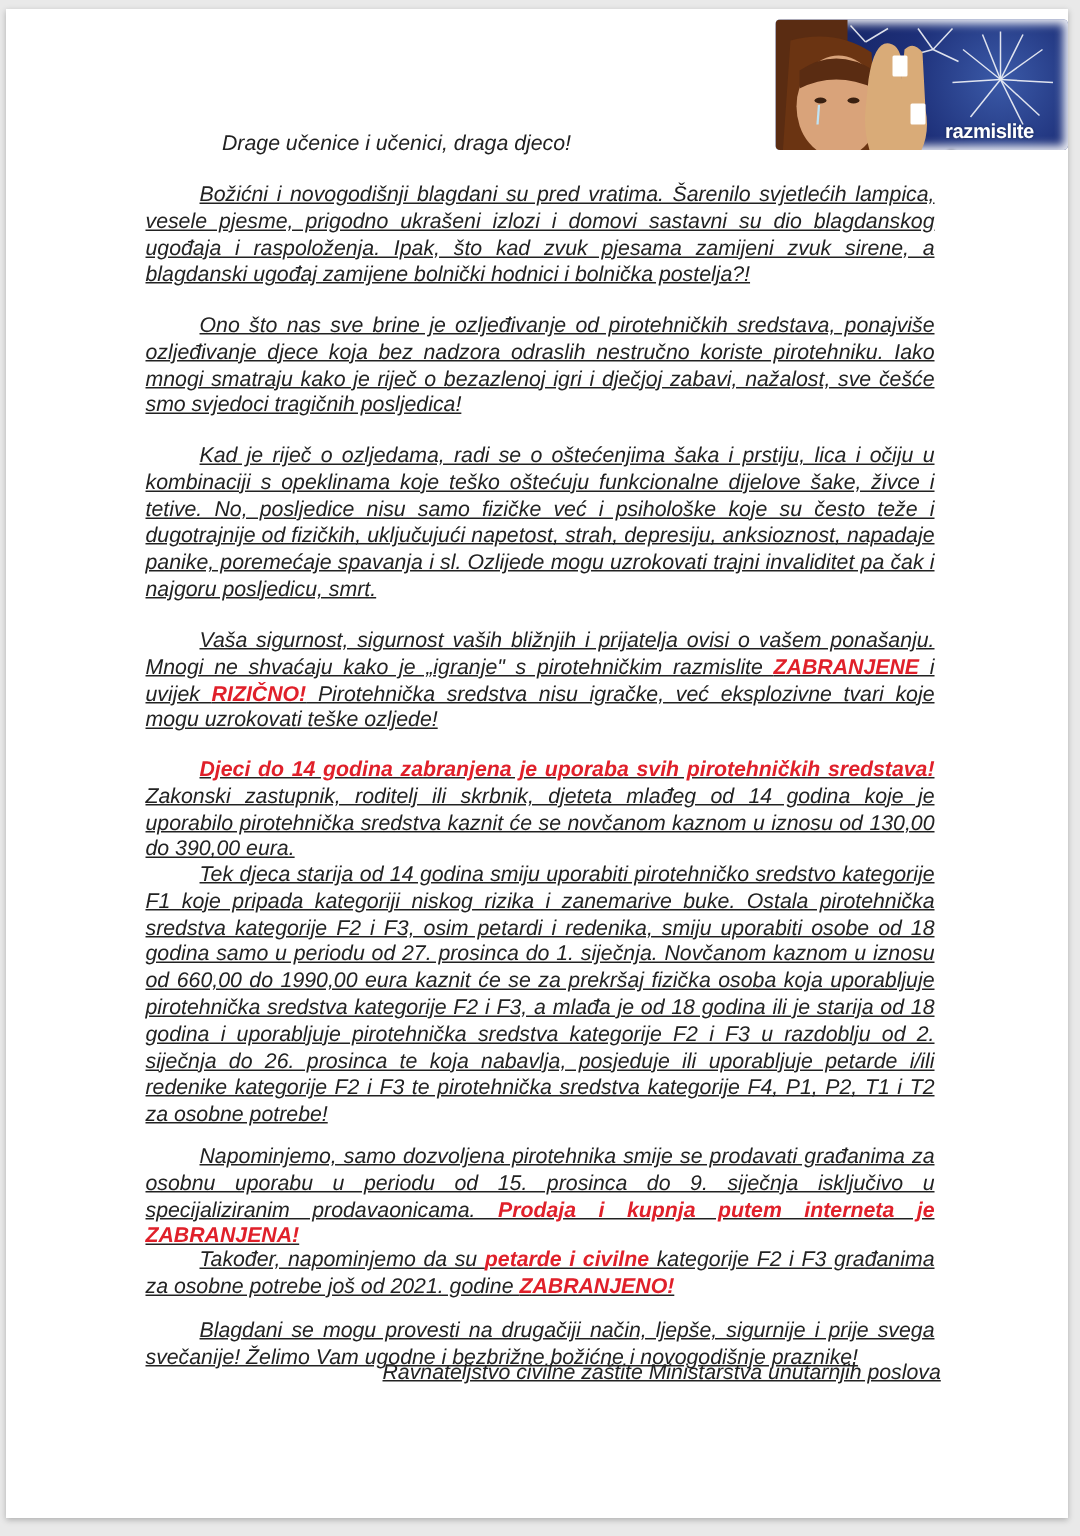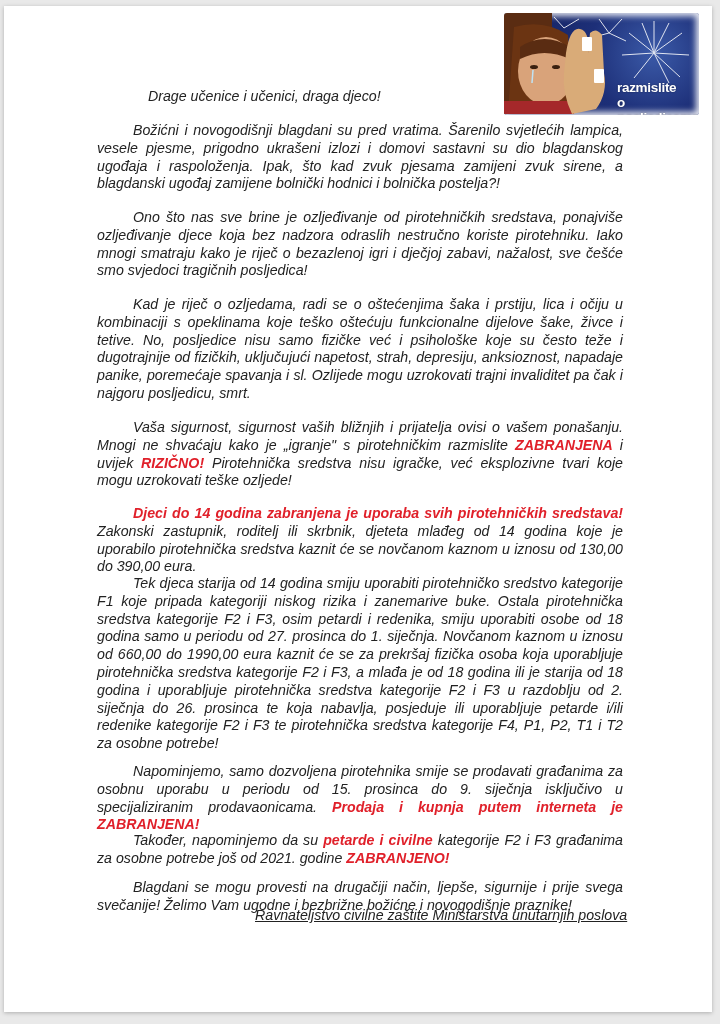--- a/index.html
+++ b/index.html
@@ -5,36 +5,36 @@
   html, body { margin: 0; padding: 0; }
   body {
     width: 720px; height: 1024px; background: #e9e9e9; position: relative; overflow: hidden;
     font-family: "Liberation Sans", sans-serif;
   }
   .page {
     position: absolute; left: 4px; top: 6px; width: 708px; height: 1006px;
     background: #ffffff; box-shadow: 0 1px 4px rgba(0,0,0,0.25);
   }
   .banner {
-    position: absolute; left: 504px; top: 13px; width: 195px; height: 102px;
+    position: absolute; left: 517px; top: 13px; width: 195px; height: 87px;
     overflow: hidden; border-radius: 3px;
     background: radial-gradient(circle at 150px 40px, #3b5aa8 0, #1d2f78 40%, #162566 75%);
     box-shadow: 0 0 6px 3px rgba(255,255,255,0.9) inset;
   }
   .banner svg { position: absolute; left: 0; top: 0; }
   .banner-text {
     position: absolute; left: 113px; top: 67px; color: #ffffff; font-weight: bold;
     font-size: 13.5px; line-height: 15px; letter-spacing: -0.3px; font-family: "Liberation Sans", sans-serif;
     text-shadow: 0 0 2px rgba(0,0,0,0.4);
   }
   .text {
     position: absolute; left: 97px; width: 526px; font-style: italic; color: #222;
     font-size: 14.2px; line-height: 17.8px; text-align: justify;
   }
-  .indent { text-indent: 36px; }
+  .indent { text-indent: 36px; text-decoration: underline; }
   .red { color: #e0202a; font-weight: bold; }
   .greeting { top: 88px; left: 133px; margin-left: 15px; }
   .p1 { top: 122px; }
   .p2 { top: 209px; }
   .p3 { top: 296px; }
   .p4 { top: 419px; }
   .p5 { top: 505px; }
   .p6 { top: 575px; }
   .p7 { top: 763px; }
   .p8 { top: 832px; }
@@ -87,21 +87,21 @@
 </div>
 
 <div class="text greeting">Drage učenice i učenici, draga djeco!</div>
 
 <div class="text indent p1">Božićni i novogodišnji blagdani su pred vratima. Šarenilo svjetlećih lampica, vesele pjesme, prigodno ukrašeni izlozi i domovi sastavni su dio blagdanskog ugođaja i raspoloženja. Ipak, što kad zvuk pjesama zamijeni zvuk sirene, a blagdanski ugođaj zamijene bolnički hodnici i bolnička postelja?!</div>
 
 <div class="text indent p2">Ono što nas sve brine je ozljeđivanje od pirotehničkih sredstava, ponajviše ozljeđivanje djece koja bez nadzora odraslih nestručno koriste pirotehniku. Iako mnogi smatraju kako je riječ o bezazlenoj igri i dječjoj zabavi, nažalost, sve češće smo svjedoci tragičnih posljedica!</div>
 
 <div class="text indent p3">Kad je riječ o ozljedama, radi se o oštećenjima šaka i prstiju, lica i očiju u kombinaciji s opeklinama koje teško oštećuju funkcionalne dijelove šake, živce i tetive. No, posljedice nisu samo fizičke već i psihološke koje su često teže i dugotrajnije od fizičkih, uključujući napetost, strah, depresiju, anksioznost, napadaje panike, poremećaje spavanja i sl. Ozlijede mogu uzrokovati trajni invaliditet pa čak i najgoru posljedicu, smrt.</div>
 
-<div class="text indent p4"><span>Vaša sigurnost, sigurnost vaših bližnjih i prijatelja ovisi o vašem ponašanju. Mnogi ne shvaćaju kako je „igranje" s pirotehničkim razmislite </span><span class="red">ZABRANJENA</span><span> i uvijek </span><span class="red">RIZIČNO!</span><span> Pirotehnička sredstva nisu igračke, već eksplozivne tvari koje mogu uzrokovati teške ozljede!</span></div>
+<div class="text indent p4"><span>Vaša sigurnost, sigurnost vaših bližnjih i prijatelja ovisi o vašem ponašanju. Mnogi ne shvaćaju kako je „igranje" s pirotehničkim razmislite </span><span class="red">ZABRANJENE</span><span> i uvijek </span><span class="red">RIZIČNO!</span><span> Pirotehnička sredstva nisu igračke, već eksplozivne tvari koje mogu uzrokovati teške ozljede!</span></div>
 
 <div class="text indent p5"><span class="red">Djeci do 14 godina zabranjena je uporaba svih pirotehničkih sredstava!</span><span> Zakonski zastupnik, roditelj ili skrbnik, djeteta mlađeg od 14 godina koje je uporabilo pirotehnička sredstva kaznit će se novčanom kaznom u iznosu od 130,00 do 390,00 eura.</span></div>
 
 <div class="text indent p6">Tek djeca starija od 14 godina smiju uporabiti pirotehničko sredstvo kategorije F1 koje pripada kategoriji niskog rizika i zanemarive buke. Ostala pirotehnička sredstva kategorije F2 i F3, osim petardi i redenika, smiju uporabiti osobe od 18 godina samo u periodu od 27. prosinca do 1. siječnja. Novčanom kaznom u iznosu od 660,00 do 1990,00 eura kaznit će se za prekršaj fizička osoba koja uporabljuje pirotehnička sredstva kategorije F2 i F3, a mlađa je od 18 godina ili je starija od 18 godina i uporabljuje pirotehnička sredstva kategorije F2 i F3 u razdoblju od 2. siječnja do 26. prosinca te koja nabavlja, posjeduje ili uporabljuje petarde i/ili redenike kategorije F2 i F3 te pirotehnička sredstva kategorije F4, P1, P2, T1 i T2 za osobne potrebe!</div>
 
 <div class="text indent p7"><span>Napominjemo, samo dozvoljena pirotehnika smije se prodavati građanima za osobnu uporabu u periodu od 15. prosinca do 9. siječnja isključivo u specijaliziranim prodavaonicama. </span><span class="red">Prodaja i kupnja putem interneta je ZABRANJENA!</span></div>
 
 <div class="text indent p8"><span>Također, napominjemo da su </span><span class="red">petarde i civilne</span><span> kategorije F2 i F3 građanima za osobne potrebe još od 2021. godine </span><span class="red">ZABRANJENO!</span></div>
 
 <div class="text indent p9">Blagdani se mogu provesti na drugačiji način, ljepše, sigurnije i prije svega svečanije! Želimo Vam ugodne i bezbrižne božićne i novogodišnje praznike!</div>

